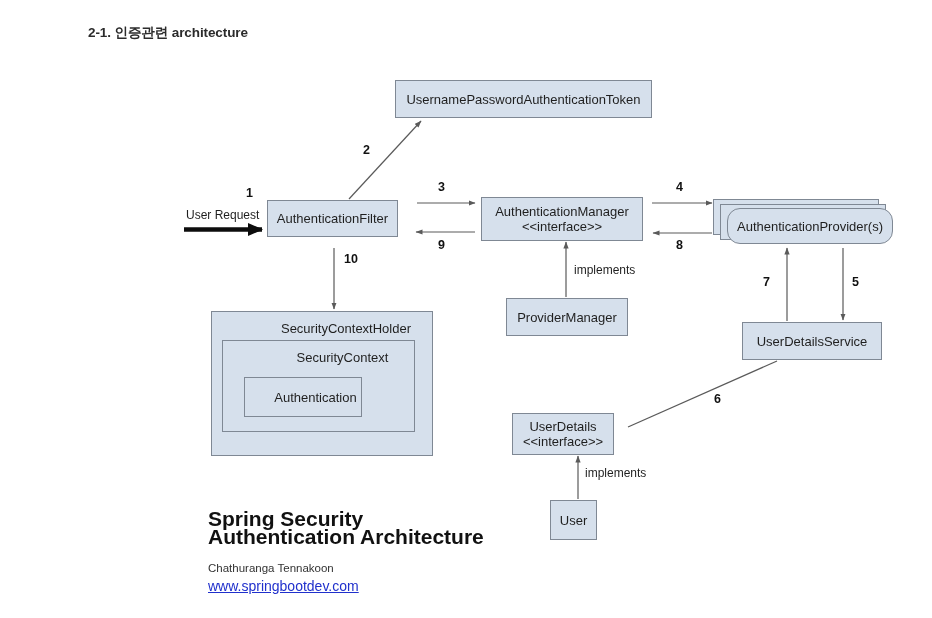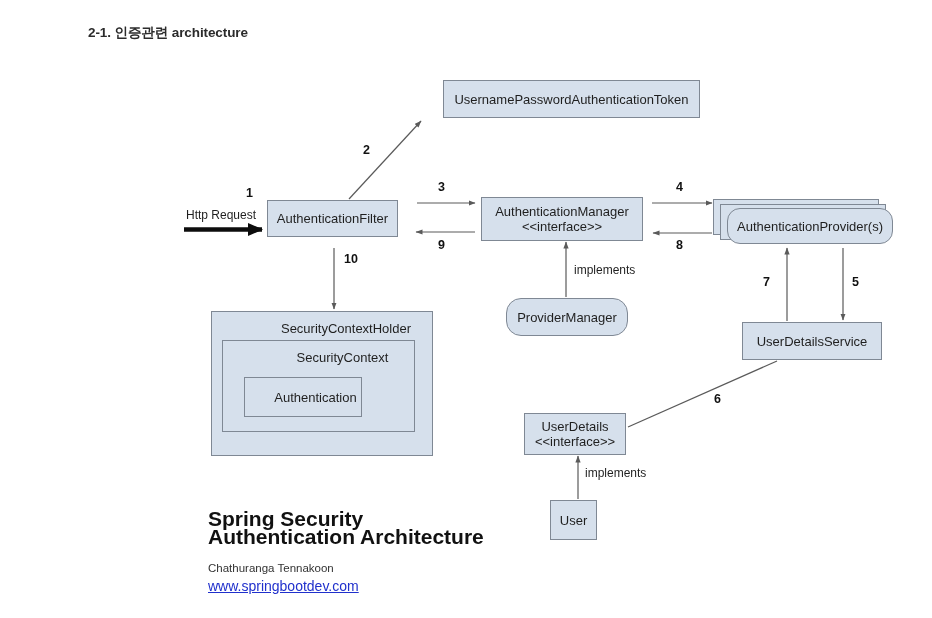--- a/index.html
+++ b/index.html
@@ -155,49 +155,49 @@
 
       <line x1="787" y1="321" x2="787" y2="248" stroke="#5a5a5a" stroke-width="1.2" marker-end="url(#arrow)"></line>
 
       <line x1="843" y1="248" x2="843" y2="320" stroke="#5a5a5a" stroke-width="1.2" marker-end="url(#arrow)"></line>
 
       <line x1="777" y1="361" x2="628" y2="427" stroke="#5a5a5a" stroke-width="1.2"></line>
 
       <line x1="578" y1="499" x2="578" y2="456" stroke="#5a5a5a" stroke-width="1.2" marker-end="url(#arrow)"></line>
     </svg>
 
-    <div class="node" style="left:395px; top:80px; width:257px; height:38px;margin-left:48px;">UsernamePasswordAuthenticationToken</div>
+    <div class="node" style="left:395px; top:80px; width:257px; height:38px;">UsernamePasswordAuthenticationToken</div>
 
     <div class="node" style="left:267px; top:200px; width:131px; height:37px;">AuthenticationFilter</div>
 
     <div class="node" style="left:481px; top:197px; width:162px; height:44px;">AuthenticationManager
 &lt;&lt;interface&gt;&gt;</div>
 
     <div class="stack-layer" style="left:713px; top:199px; width:166px; height:36px;"></div>
     <div class="stack-layer" style="left:720px; top:204px; width:166px; height:36px;"></div>
     <div class="node" style="left:727px; top:208px; width:166px; height:36px;border-radius:13px;">AuthenticationProvider(s)</div>
 
-    <div class="node" style="left:506px; top:298px; width:122px; height:38px;border-radius:15px;">ProviderManager</div>
+    <div class="node" style="left:506px; top:298px; width:122px; height:38px;">ProviderManager</div>
 
     <div class="node" style="left:742px; top:322px; width:140px; height:38px;">UserDetailsService</div>
 
     <div class="node plain-top" style="left:211px; top:311px; width:222px; height:145px;">
       <span class="nested-label" style="top:9px;">SecurityContextHolder</span>
     </div>
     <div class="node plain-top" style="left:222px; top:340px; width:193px; height:92px;">
       <span class="nested-label" style="top:9px;">SecurityContext</span>
     </div>
     <div class="node" style="left:244px; top:377px; width:118px; height:40px;padding-left:25px;">Authentication</div>
 
-    <div class="node" style="left:524px; top:413px; width:102px; height:42px;text-align:center;">UserDetails
+    <div class="node" style="left:512px; top:413px; width:102px; height:42px;text-align:center;">UserDetails
 &lt;&lt;interface&gt;&gt;</div>
 
     <div class="node" style="left:550px; top:500px; width:47px; height:40px;">User</div>
 
-    <div class="lbl" style="left:186px; top:208px;">Http Request</div>
+    <div class="lbl" style="left:186px; top:208px;">User Request</div>
     <div class="lbl" style="left:574px; top:263px;">implements</div>
     <div class="lbl" style="left:585px; top:466px;">implements</div>
 
     <div class="num" style="left:246px; top:186px;">1</div>
     <div class="num" style="left:363px; top:143px;">2</div>
     <div class="num" style="left:438px; top:180px;">3</div>
     <div class="num" style="left:676px; top:180px;">4</div>
     <div class="num" style="left:852px; top:275px;">5</div>
     <div class="num" style="left:714px; top:392px;">6</div>
     <div class="num" style="left:763px; top:275px;">7</div>

